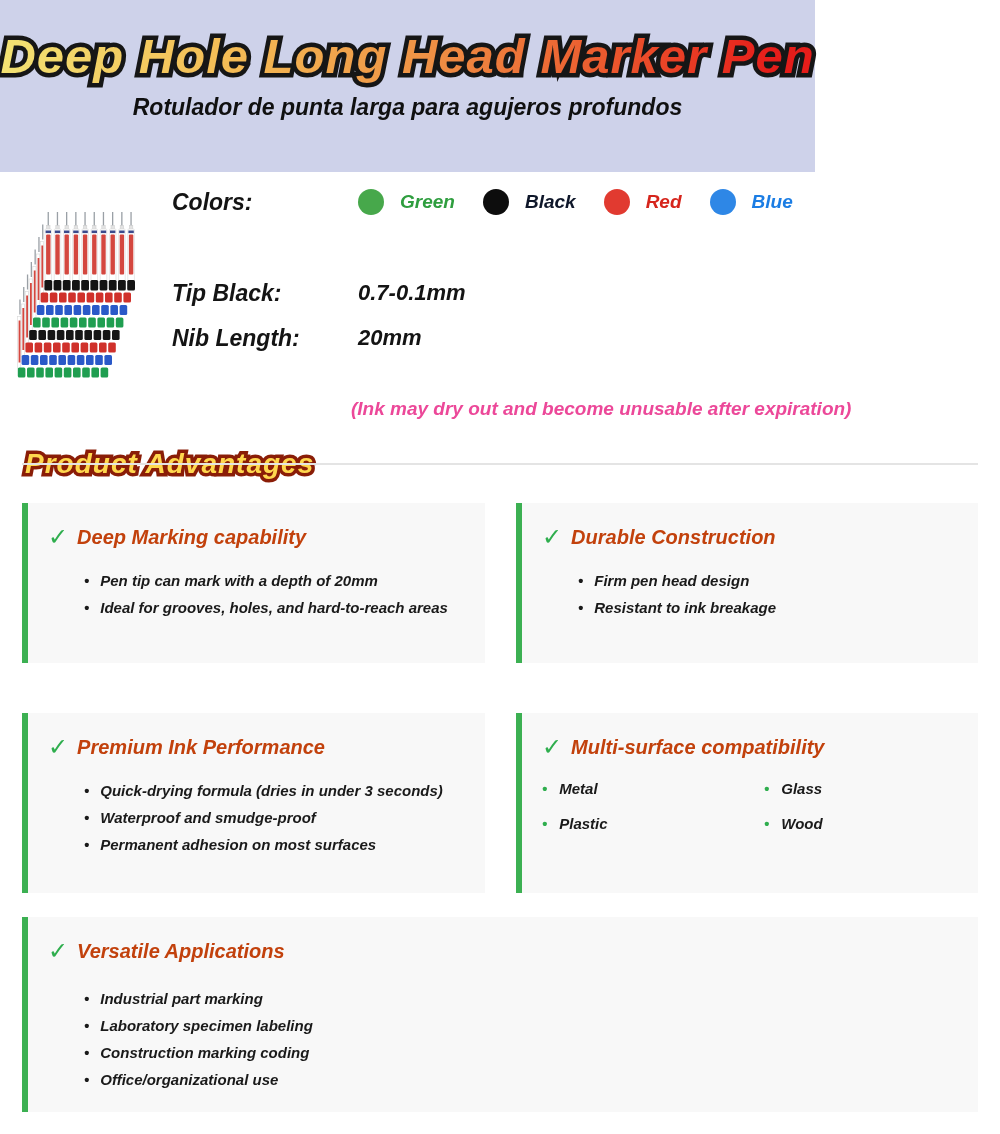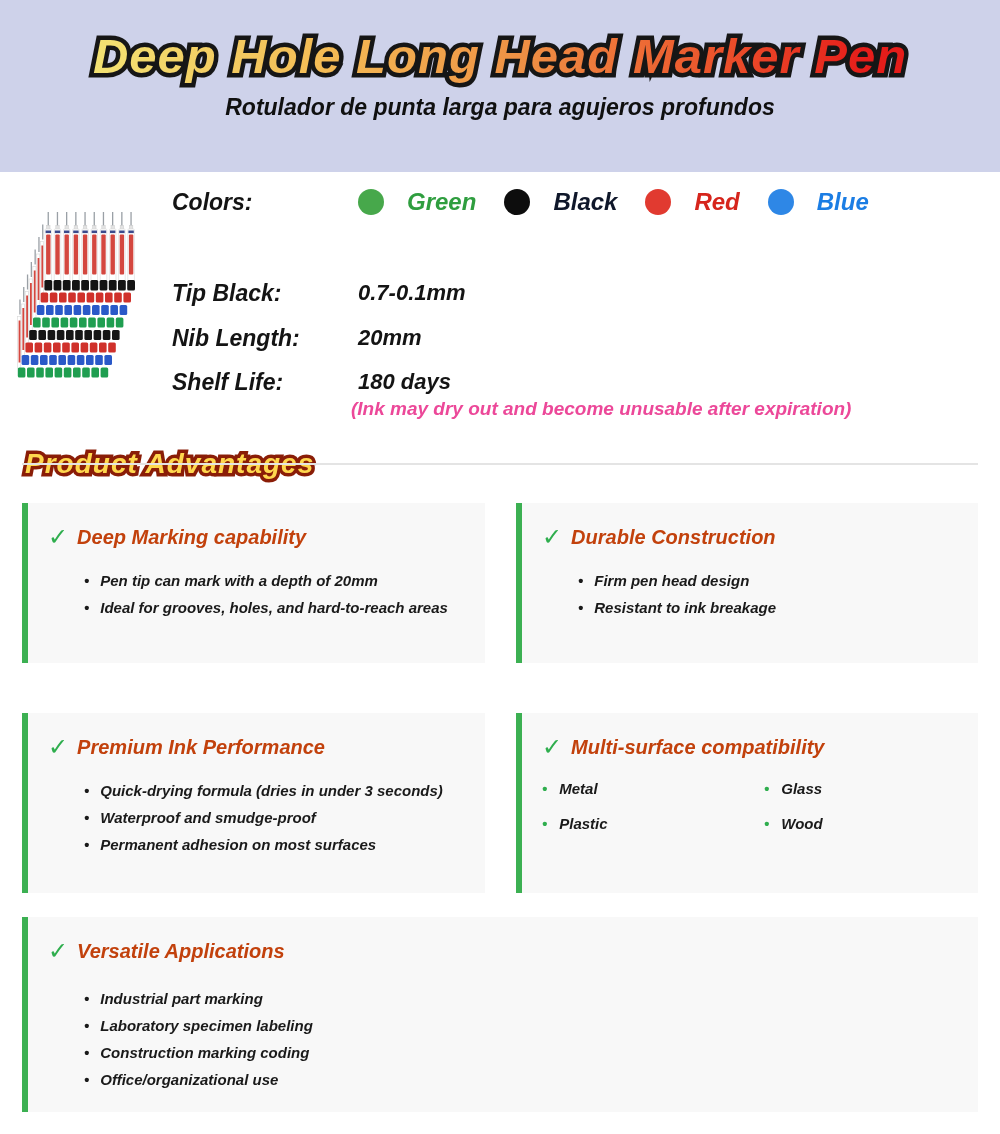--- a/index.html
+++ b/index.html
@@ -1,37 +1,37 @@
 <!DOCTYPE html>
 <html><head>
 <meta charset="utf-8">
 <style>
   html,body{margin:0;padding:0;}
   body{font-family:"Liberation Sans", sans-serif; background:#ffffff;}
   .page{position:relative; width:1000px; height:1134px; background:#ffffff; overflow:hidden;}
 
   
-  .header{position:absolute; left:0; top:0; width:1000px; height:172px; background:#ced2ea; text-align:center;}
+  .header{position:absolute; left:0; top:0; width:815px; height:172px; background:#ced2ea; text-align:center;}
   .big-title{position:relative; display:inline-block; margin-top:30px; font-size:49px; line-height:1.1;
              font-weight:700; font-style:italic; letter-spacing:1px; white-space:nowrap;}
   .t-stroke{position:absolute; left:0; top:0; -webkit-text-stroke:9px #161616; color:#161616;
             text-shadow:2px 3px 2px rgba(40,40,60,.45);}
   .t-fill{position:relative;
           background:linear-gradient(90deg,#f3e273 0%,#f4bc55 28%,#ef9245 52%,#ec5a2e 74%,#e51d1a 95%);
           -webkit-background-clip:text; background-clip:text; color:transparent;}
   .subtitle{margin-top:10px; font-size:23px; font-weight:700; font-style:italic; color:#101010;}
 
   
   .spec-row{position:absolute; display:flex; align-items:center; height:34px; left:172px;}
   .spec-label{width:186px; font-size:23px; font-weight:700; font-style:italic; color:#141414;}
   .spec-value{font-size:22px; font-weight:700; font-style:italic; color:#141414;}
   .swatches{display:flex; align-items:center; gap:28px;}
   .swatch{display:flex; align-items:center; gap:16px;}
   .dot-circle{width:26px; height:26px; border-radius:50%;}
-  .swatch-name{font-size:24px; font-weight:700; font-style:italic;margin-left:7px;}
+  .swatch-name{font-size:19px; font-weight:700; font-style:italic;}
   .shelf-note{position:absolute; left:351px; top:398px; font-size:19px; font-weight:700; font-style:italic; color:#ec4899; white-space:nowrap;}
 
   .pens-wrap{position:absolute; left:15px; top:210px; width:120px; height:182px;}
 
   
   .adv-heading{position:absolute; left:25px; top:419px; font-size:28px; font-weight:700; font-style:italic; line-height:1.1;}
   .adv-heading .t-stroke{-webkit-text-stroke:7px #8a1d07; color:#8a1d07; text-shadow:1px 2px 1px rgba(200,40,20,.45);}
   .adv-heading .t-fill{background:none; color:#ffd84e; -webkit-background-clip:border-box;}
   .divider{position:absolute; left:22px; top:463px; width:956px; height:2px; background:#e4e4e4;}
 
@@ -242,24 +242,20 @@
   <div class="spec-row" style="top:276px;">
     <span class="spec-label">Tip Black:</span>
     <span class="spec-value">0.7-0.1mm</span>
   </div>
 
   <div class="spec-row" style="top:321px;">
     <span class="spec-label">Nib Length:</span>
     <span class="spec-value">20mm</span>
   </div>
 
-  <div class="spec-row" style="top:365px;">
-    <span class="spec-label">Shelf Life:</span>
-    <span class="spec-value">180 days</span>
-  </div>
 
   <div class="shelf-note">(Ink may dry out and become unusable after expiration)</div>
 
   <div class="big-title adv-heading">
     <span class="t-stroke">Product Advantages</span>
     <span class="t-fill">Product Advantages</span>
   </div>
   <div class="divider"></div>
 
   <div class="card" style="left:22px; top:503px; width:463px; height:160px;">

